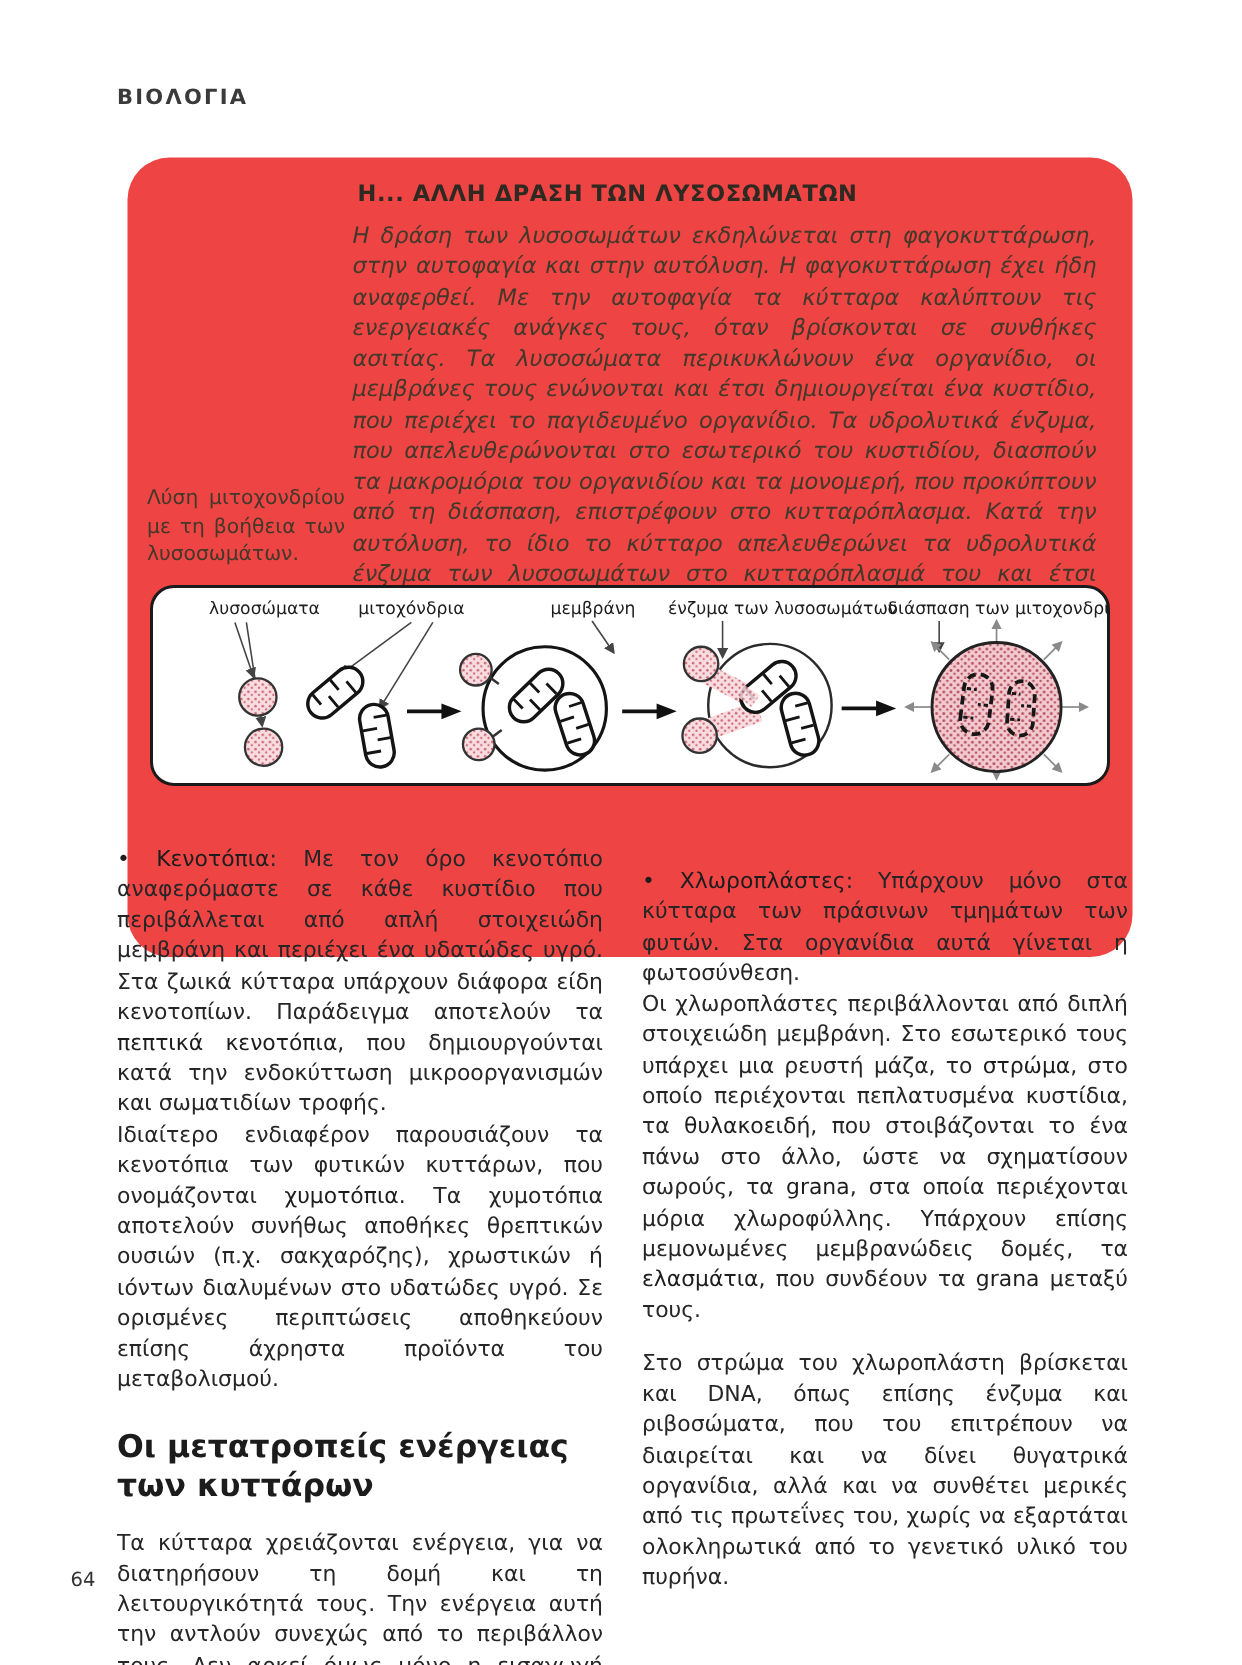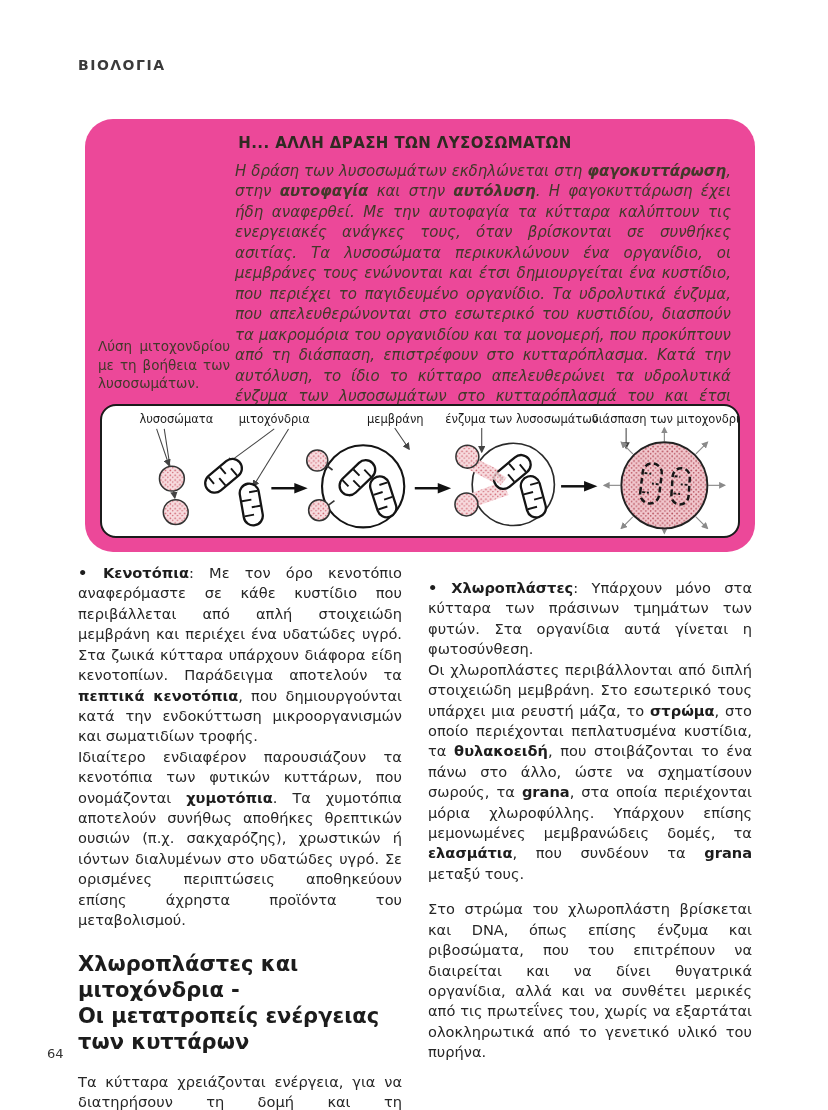--- a/index.html
+++ b/index.html
@@ -6,53 +6,53 @@
   body{
     width:828px;height:1110px;position:relative;overflow:hidden;
     font-family:"DejaVu Sans","Liberation Sans",sans-serif;color:#222;
   }
   .page-header{
     position:absolute;left:78px;top:57px;font-size:14px;font-weight:bold;
     letter-spacing:1.5px;color:#3a3a3a;
   }
   
   .info-box{
-    position:absolute;left:85px;top:119px;width:670px;height:433px;
-    background:#ec4899;border-radius:28px;
+    position:absolute;left:85px;top:105px;width:670px;height:533px;
+    background:#ef4444;border-radius:28px;
   }
   .info-title{
     position:absolute;left:0;right:30px;top:15px;text-align:center;
     font-size:15px;font-weight:bold;color:#2e2a21;letter-spacing:.4px;
   }
   .info-caption{
     position:absolute;left:13px;top:218px;width:132px;
     font-size:13.5px;line-height:1.38;color:#42392a;
     text-align:justify;
   }
   .info-body{
     position:absolute;left:150px;right:24px;top:42px;
     font-style:italic;font-size:15px;line-height:1.365;color:#42392a;
     text-align:justify;
   }
-  .info-body b{font-weight:bold;}
+  .info-body b{font-weight:normal;}
   
   .diagram-frame{
     position:absolute;left:15px;top:285px;width:640px;height:134px;
     background:#ffffff;border:2.5px solid #1b1b1b;border-radius:16px;
     box-sizing:border-box;
     padding-left:24px;
   }
   .diagram-frame svg{display:block;width:100%;height:100%;}
   svg text{font-family:"DejaVu Sans","Liberation Sans",sans-serif;font-size:12px;fill:#1c1c1c;}
   
   .columns{position:absolute;left:78px;top:563px;width:675px;display:flex;gap:26px;}
   .col{width:324px;font-size:14.6px;line-height:1.4;text-align:justify;color:#262626;}
   .col p{margin:0;}
   .col p.gap{margin-top:15px;}
-  .col b{font-weight:bold;color:#1d1d1d;}
+  .col b{font-weight:normal;color:#1d1d1d;}
   .section-heading{
     margin-top:20px;margin-bottom:16px;font-size:21px;font-weight:bold;
     line-height:1.25;color:#1c1c1c;text-align:left;
   }
   .page-number{position:absolute;left:47px;top:1046px;font-size:13px;color:#333;}
 </style>
 </head>
 <body>
 
 <div class="page-header">ΒΙΟΛΟΓΙΑ</div>
@@ -168,21 +168,20 @@
       </g>
     </svg>
   </div>
 </div>
 
 <div class="columns">
   <div class="col">
     <p><b>• Κενοτόπια</b><span>: Με τον όρο κενοτόπιο αναφερόμαστε σε κάθε κυστίδιο που περιβάλλεται από απλή στοιχειώδη μεμβράνη και περιέχει ένα υδατώδες υγρό. Στα ζωικά κύτταρα υπάρχουν διάφορα είδη κενοτοπίων. Παράδειγμα αποτελούν τα </span><b>πεπτικά κενοτόπια</b><span>, που δημιουργούνται κατά την ενδοκύττωση μικροοργανισμών και σωματιδίων τροφής.</span></p>
     <p><span>Ιδιαίτερο ενδιαφέρον παρουσιάζουν τα κενοτόπια των φυτικών κυττάρων, που ονομάζονται </span><b>χυμοτόπια</b><span>. Τα χυμοτόπια αποτελούν συνήθως αποθήκες θρεπτικών ουσιών (π.χ. σακχαρόζης), χρωστικών ή ιόντων διαλυμένων στο υδατώδες υγρό. Σε ορισμένες περιπτώσεις αποθηκεύουν επίσης άχρηστα προϊόντα του μεταβολισμού.</span></p>
     <div class="section-heading">
-      <div>Χλωροπλάστες και μιτοχόνδρια -</div>
       <div>Οι μετατροπείς ενέργειας</div>
       <div>των κυττάρων</div>
     </div>
     <p><span>Τα κύτταρα χρειάζονται ενέργεια, για να διατηρήσουν τη δομή και τη λειτουργικότητά τους. Την ενέργεια αυτή την αντλούν συνεχώς από το περιβάλλον τους. Δεν αρκεί όμως μόνο η εισαγωγή ενέργειας στα κύτταρα. Χρειάζεται και η μετατροπή της σε μορφή τέτοια, που να μπορεί να χρησιμοποιηθεί από τα κύτταρα για την πα-</span></p>
   </div>
   <div class="col">
     <p class="gap"><b>• Χλωροπλάστες</b><span>: Υπάρχουν μόνο στα κύτταρα των πράσινων τμημάτων των φυτών. Στα οργανίδια αυτά γίνεται η φωτοσύνθεση.</span></p>
     <p><span>Οι χλωροπλάστες περιβάλλονται από διπλή στοιχειώδη μεμβράνη. Στο εσωτερικό τους υπάρχει μια ρευστή μάζα, το </span><b>στρώμα</b><span>, στο οποίο περιέχονται πεπλατυσμένα κυστίδια, τα </span><b>θυλακοειδή</b><span>, που στοιβάζονται το ένα πάνω στο άλλο, ώστε να σχηματίσουν σωρούς, τα </span><b>grana</b><span>, στα οποία περιέχονται μόρια χλωροφύλλης. Υπάρχουν επίσης μεμονωμένες μεμβρανώδεις δομές, τα </span><b>ελασμάτια</b><span>, που συνδέουν τα </span><b>grana</b><span> μεταξύ τους.</span></p>
     <p class="gap"><span>Στο στρώμα του χλωροπλάστη βρίσκεται και DNA, όπως επίσης ένζυμα και ριβοσώματα, που του επιτρέπουν να διαιρείται και να δίνει θυγατρικά οργανίδια, αλλά και να συνθέτει μερικές από τις πρωτεΐνες του, χωρίς να εξαρτάται ολοκληρωτικά από το γενετικό υλικό του πυρήνα.</span></p>
   </div>

